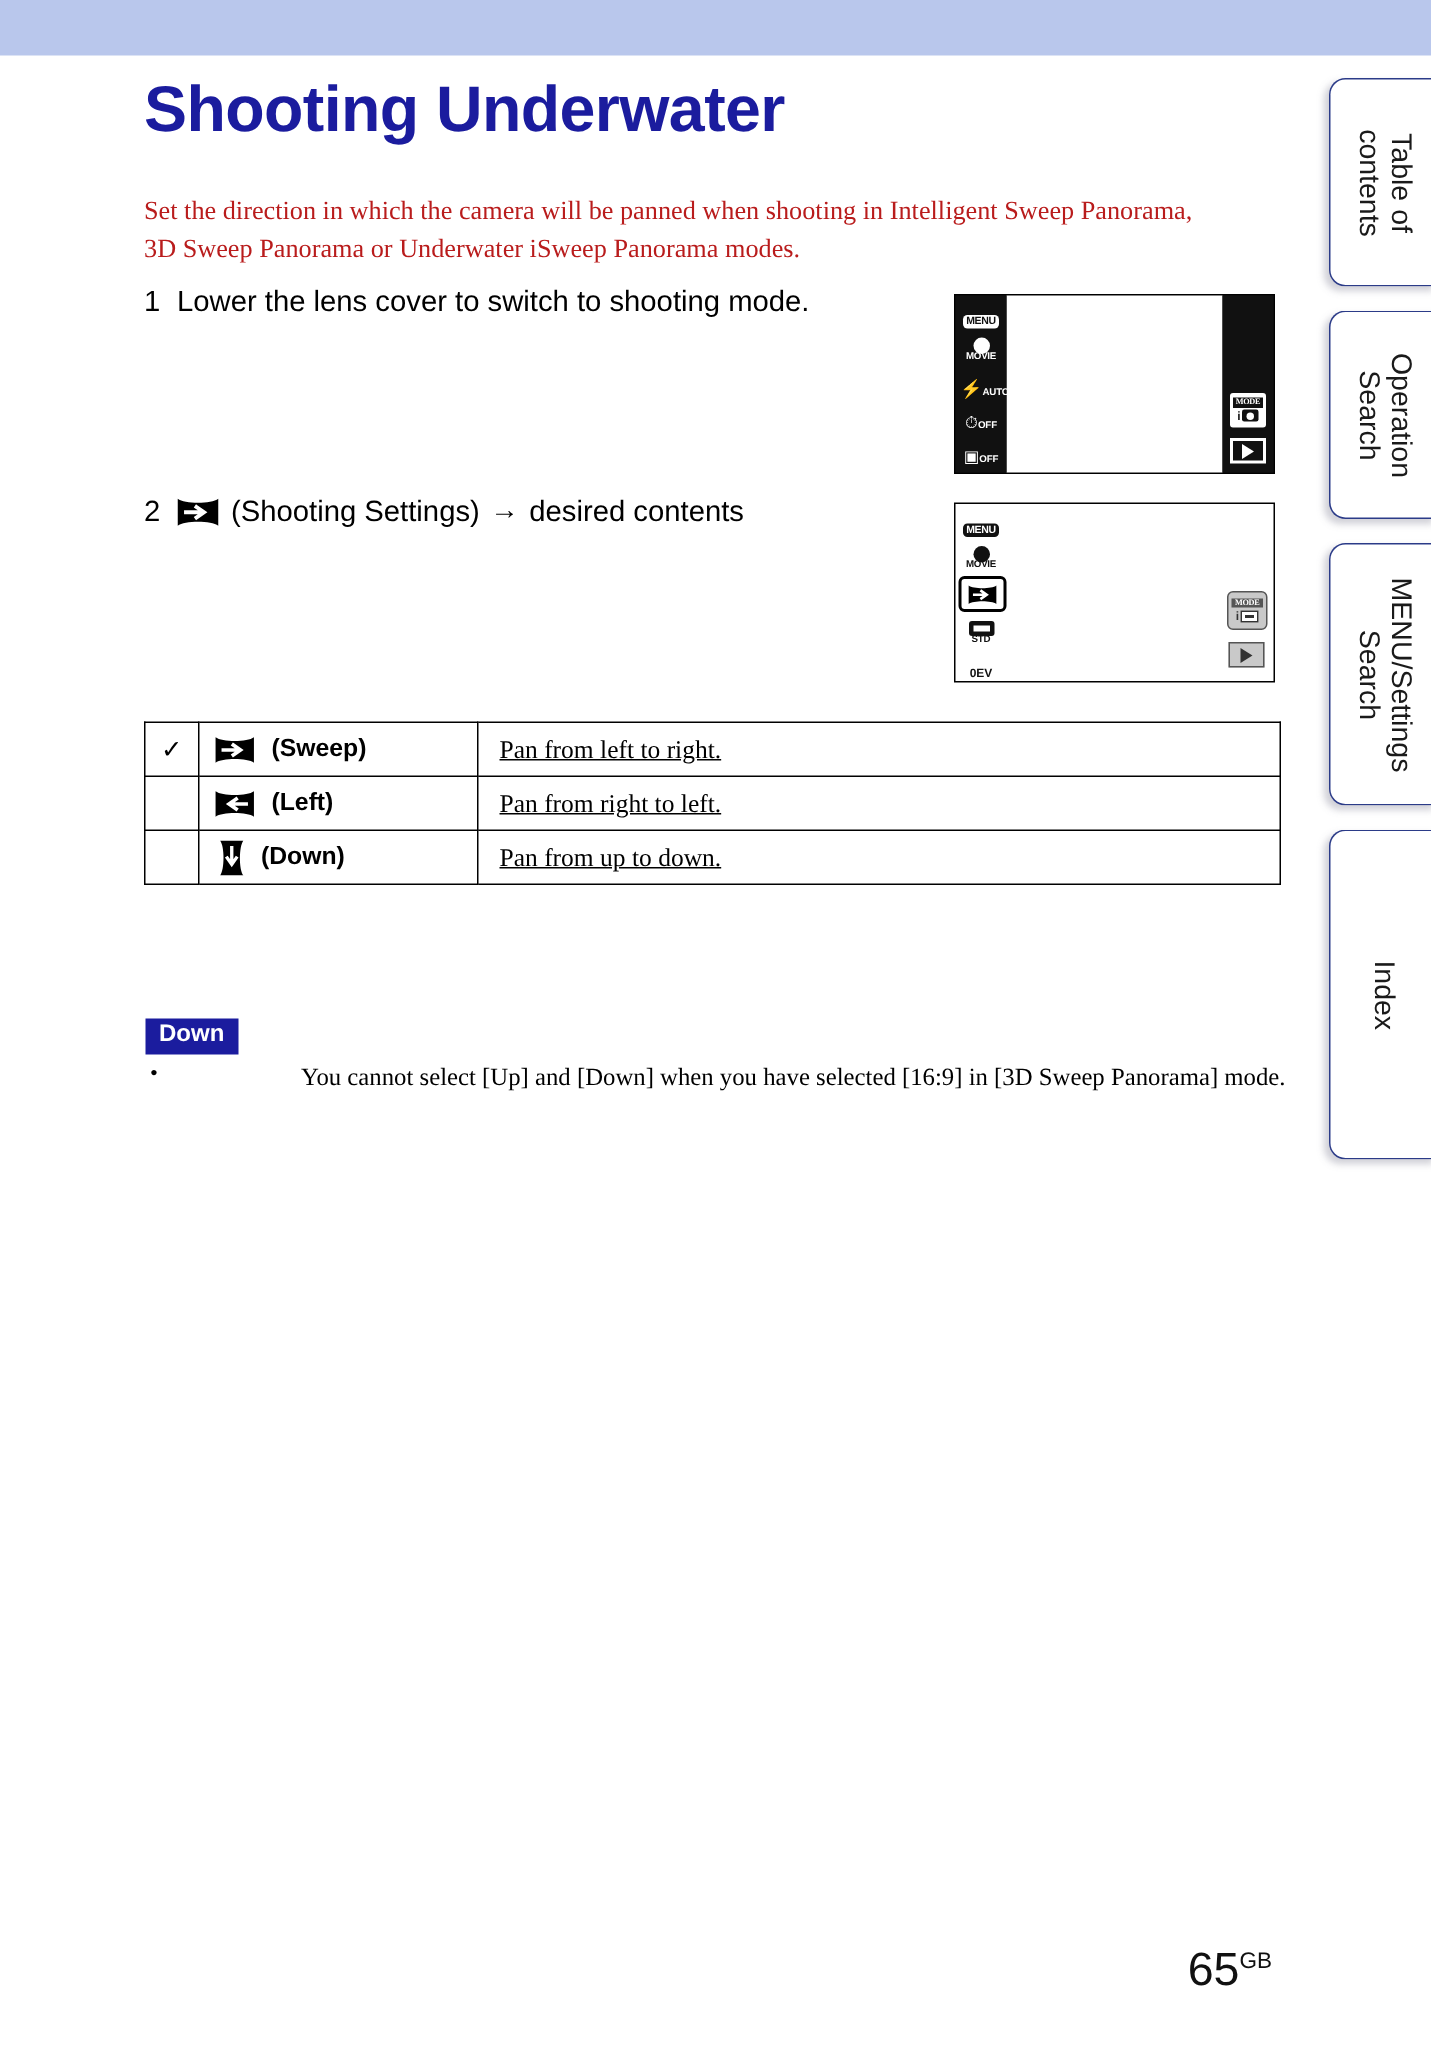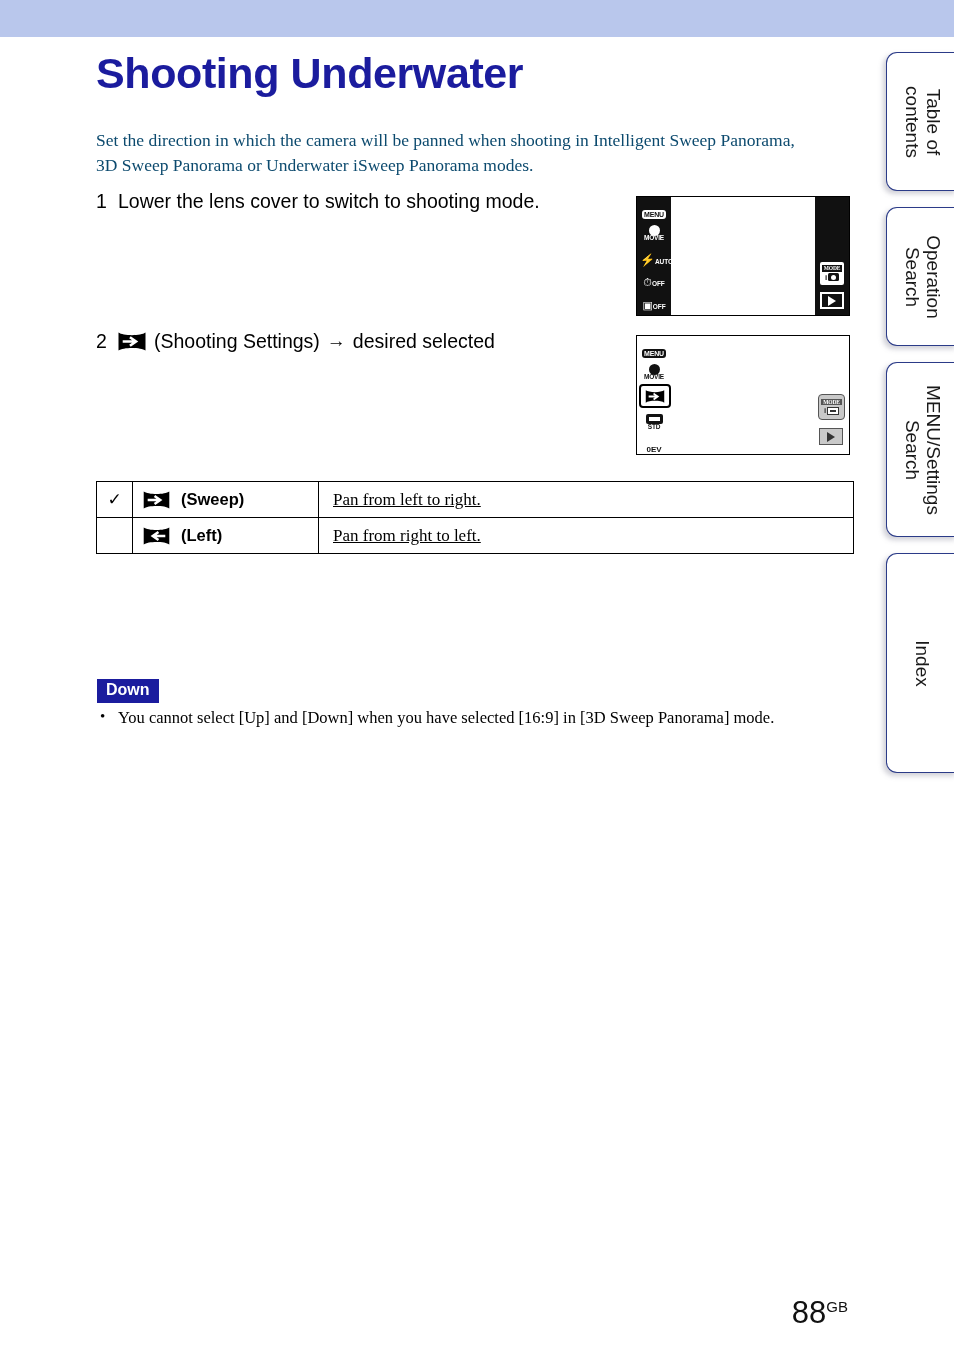--- a/index.html
+++ b/index.html
@@ -43,21 +43,21 @@
     white-space: nowrap;
   }
 
   .intro {
     position: absolute;
     left: 96px;
     top: 91px;
     width: 710px;
     font-size: 17.5px;
     line-height: 25px;
-    color: #0c4a6e;
+    color: #b91c1c;
   }
 
   
   .step {
     position: absolute;
     left: 96px;
     font-family: "Liberation Sans", sans-serif;
     font-size: 19.5px;
     color: #000;
     white-space: nowrap;
@@ -268,20 +268,21 @@
     line-height: 1.05;
   }
   .notes-list {
     position: absolute;
     left: 97px;
     top: 636px;
     width: 760px;
     margin: 0;
     padding: 0;
     list-style: none;
+    text-align: right;
   }
   .notes-list li {
     position: relative;
     padding-left: 21px;
     font-size: 16.5px;
     line-height: 23px;
     color: #000;
     white-space: nowrap;
   }
   .notes-list li:before {
@@ -365,21 +366,21 @@
   <div class="step step2">
     <span class="step-num">2</span>
     <span class="dir-icon" style="margin-right:8px;">
       <svg width="28" height="19" viewBox="0 0 28 19">
         <path d="M0.5 0.5 C5 4, 23 4, 27.5 0.5 L27.5 18.5 C23 15, 5 15, 0.5 18.5 Z" fill="#000"></path>
         <path d="M6 9.5 L16 9.5 M13 6 L18 9.5 L13 13" stroke="#fff" stroke-width="2.6" fill="none" stroke-linecap="square"></path>
       </svg>
     </span>
     <span>(Shooting Settings)</span>
     <span class="arrow-to">→</span>
-    <span>desired selected</span>
+    <span>desired contents</span>
   </div>
 
   <div class="screen screen1">
     <div class="scr-main"></div>
     <div class="scr-left-col"></div>
     <div class="scr-right-black"></div>
 
     <div class="scr-ico" style="top:7px;">
       <span class="menu-chip">MENU</span>
     </div>
@@ -489,30 +490,45 @@
               <path d="M0.5 0.5 C5 4, 23 4, 27.5 0.5 L27.5 18.5 C23 15, 5 15, 0.5 18.5 Z" fill="#000"></path>
               <path d="M22 9.5 L12 9.5 M15 6 L10 9.5 L15 13" stroke="#fff" stroke-width="2.6" fill="none" stroke-linecap="square"></path>
             </svg>
           </span>
           <span class="opt-name">(Left)</span>
         </td>
         <td class="col-desc">Pan from right to left.</td>
       </tr>
 
 
+      <tr>
+        <td class="col-check">
+          <span style="font-size:17px;color:#000;"></span>
+        </td>
+        <td class="col-label">
+          <span class="dir-icon" style="margin-left:3px;">
+            <svg width="17" height="24" viewBox="0 0 19 28">
+              <path d="M0.5 0.5 C4 5, 4 23, 0.5 27.5 L18.5 27.5 C15 23, 15 5, 18.5 0.5 Z" fill="#000"></path>
+              <path d="M9.5 6 L9.5 17 M6 14 L9.5 19 L13 14" stroke="#fff" stroke-width="2.6" fill="none" stroke-linecap="square"></path>
+            </svg>
+          </span>
+          <span class="opt-name">(Down)</span>
+        </td>
+        <td class="col-desc">Pan from up to down.</td>
+      </tr>
     </tbody>
   </table>
 
   <div class="notes-tag">Down</div>
   <ul class="notes-list" style="top:669px;">
     <li>You cannot select [Up] and [Down] when you have selected [16:9] in [3D Sweep Panorama] mode.</li>
   </ul>
 
   <div class="page-num">
-    <span>88</span><sup>GB</sup>
+    <span>65</span><sup>GB</sup>
   </div>
 </div>
 
 <div class="tabs">
   <div class="tab tab-1">
     <div class="tab-label">
       <div>Table of</div>
       <div>contents</div>
     </div>
   </div>

